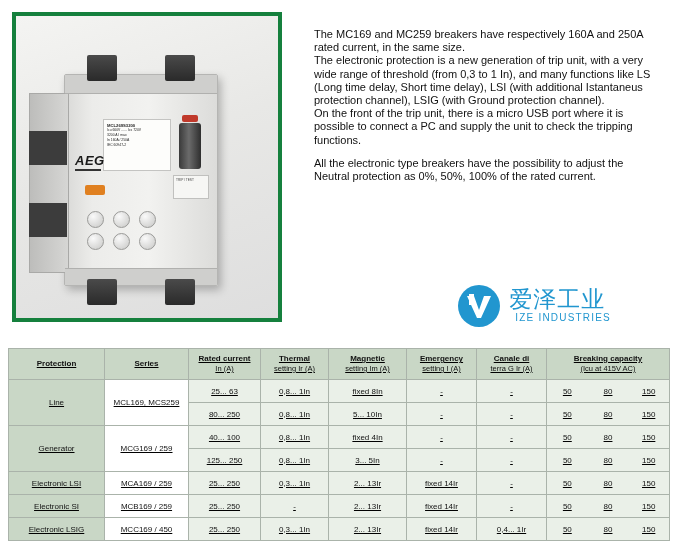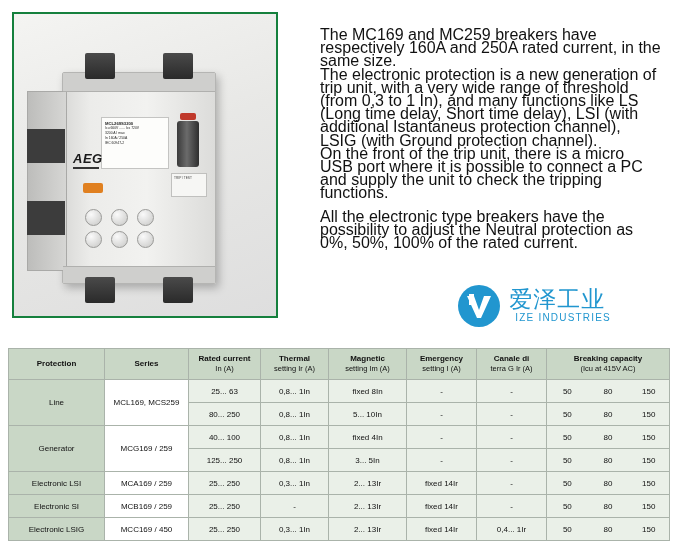--- a/index.html
+++ b/index.html
@@ -29,21 +29,21 @@
     box-sizing: border-box;
     height: 338px;
   }
   .photo-col {
     width: 272px;
     flex: 0 0 272px;
   }
   .photo {
     width: 262px;
     height: 302px;
-    border: 2px solid #15803d;
+    border: 4px solid #15803d;
     background: #efefef;
     position: relative;
     overflow: hidden;
   }
   .photo-bg {
     position: absolute;
     left: 0; top: 0; right: 0; bottom: 0;
     background: linear-gradient(160deg, #f4f4f2 0%, #e8e8e6 45%, #dedede 100%);
   }
   
@@ -199,24 +199,24 @@
     background: #3c3c3c;
   }
   
   .text-col {
     flex: 1 1 auto;
     padding-left: 18px;
     padding-top: 16px;
     padding-right: 6px;
   }
   .para {
-    font-size: 16px;
+    font-size: 11px;
     line-height: 13.2px;
     color: #111;
-    margin: 0 0 10px 18px;
+    margin: 0 0 10px 12px;
   }
   .para.tight { margin-bottom: 0; }
   
   .logo-block {
     position: absolute;
     right: 66px;
     bottom: 232px;
     display: flex;
     align-items: center;
     gap: 8px;
@@ -250,20 +250,21 @@
     position: absolute;
     left: 8px;
     top: 348px;
     width: 661px;
   }
   table.spec {
     border-collapse: collapse;
     width: 661px;
     table-layout: fixed;
     font-size: 8px;
+    text-decoration: underline;
   }
   table.spec th, table.spec td {
     border: 1px solid #aab3aa;
     text-align: center;
     vertical-align: middle;
     padding: 0;
     height: 22px;
     color: #111;
   }
   table.spec thead th {

